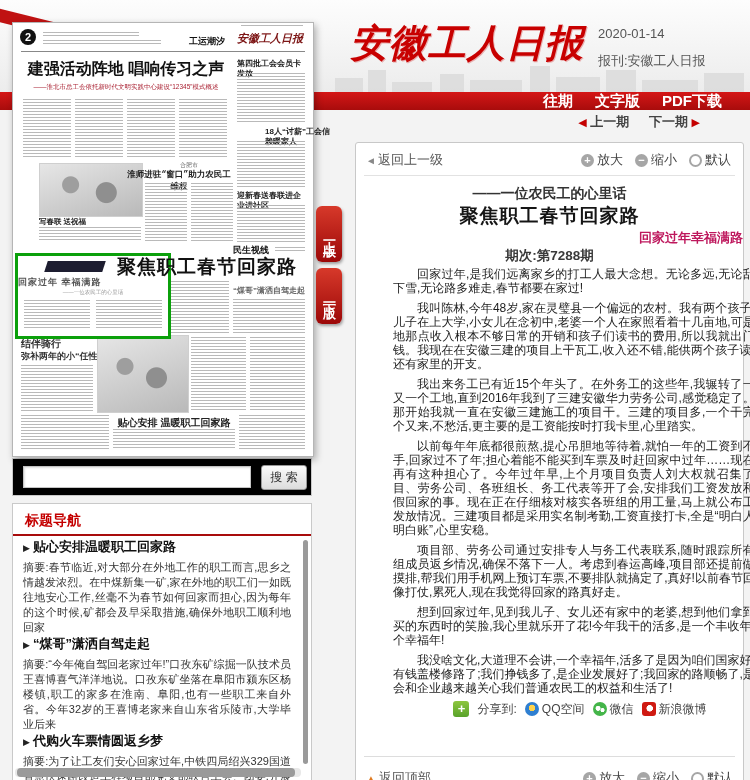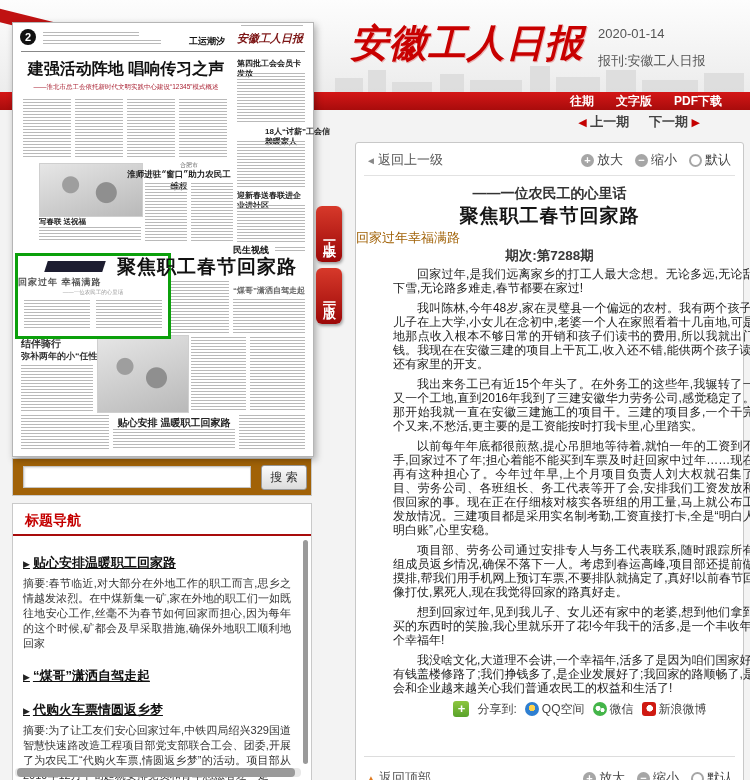--- a/index.html
+++ b/index.html
@@ -11,21 +11,21 @@
   .sky{position:absolute;bottom:0;background:#d9d9d9;opacity:.8;}
   .diag{position:absolute;left:-12px;top:16px;width:80px;height:13px;background:#c01212;
         transform:rotate(14deg);}
   .logo{position:absolute;left:350px;top:18px;font-size:38px;font-weight:bold;font-style:italic;
         color:#c80000;letter-spacing:1px;text-shadow:1px 1px 0 #e8b0b0;white-space:nowrap;}
   .hdr-date{position:absolute;left:598px;top:26px;font-size:13px;color:#555;}
   .hdr-paper{position:absolute;left:598px;top:52px;font-size:13px;color:#555;}
   .redbar{position:absolute;left:0;top:92px;width:750px;height:18px;
           background:linear-gradient(#d51616,#a80c0c);display:flex;justify-content:flex-end;
           align-items:center;gap:22px;padding-right:28px;box-sizing:border-box;}
-  .redbar a{color:#fff;font-size:12px;font-weight:bold;text-decoration:none;line-height:18px;}
+  .redbar a{color:#fff;font-size:15px;font-weight:bold;text-decoration:none;line-height:18px;}
   .issue-row{position:absolute;left:0;top:113px;width:700px;text-align:right;font-size:13px;
              font-weight:bold;color:#444;}
   .issue-row .arrow{color:#c40000;font-size:11px;}
   .issue-row span.lnk{margin-left:16px;cursor:pointer;}
   
   .newspaper{position:absolute;left:12px;top:22px;width:300px;height:433px;background:#fff;
              border:1px solid #b5b5b5;box-shadow:2px 3px 7px rgba(0,0,0,.3);z-index:5;}
   .np{position:absolute;}
   .ft{position:absolute;background:repeating-linear-gradient(to bottom,#adadad 0,#adadad 1px,transparent 1px,transparent 3px);opacity:.85;}
   .np-pagenum{left:7px;top:6px;width:16px;height:16px;border-radius:50%;background:#111;color:#fff;
@@ -46,53 +46,53 @@
   .gb-title{position:absolute;left:0;top:20px;width:100%;font-size:9px;font-weight:bold;color:#555;letter-spacing:1px;}
   .gb-sub{position:absolute;left:0;top:33px;width:100%;text-align:center;font-size:5.5px;color:#999;}
   .np-focus{left:88px;top:231px;width:212px;text-align:center;font-size:19px;font-weight:bold;color:#111;
             letter-spacing:1px;z-index:3;white-space:nowrap;}
   
   .vtab{position:absolute;left:316px;width:26px;height:56px;border-radius:6px;
         background:linear-gradient(#d7392a,#9c0808);box-shadow:1px 2px 3px rgba(0,0,0,.35);
         color:#fff;font-size:13px;font-weight:bold;writing-mode:vertical-lr;text-align:center;
         line-height:26px;letter-spacing:2px;cursor:pointer;z-index:6;}
   
-  .searchbox{position:absolute;left:12px;top:458px;width:300px;height:38px;background:#a16207;
+  .searchbox{position:absolute;left:12px;top:458px;width:300px;height:38px;background:#000000;
              border:1px solid #c9c9c9;box-sizing:border-box;padding-left:8px;}
   .search-input{position:absolute;left:10px;top:7px;width:228px;height:22px;border:1px solid #c4c4c4;
                 box-shadow:inset 1px 1px 2px rgba(0,0,0,.12);box-sizing:border-box;font-size:12px;padding:0 4px;}
   .search-btn{position:absolute;left:248px;top:6px;width:46px;height:25px;
               background:linear-gradient(#fbfbfb,#dcdcdc);border:1px solid #9a9a9a;border-radius:3px;
               font-size:12px;color:#333;cursor:pointer;}
   .titlenav{position:absolute;left:12px;top:503px;width:300px;height:280px;background:#fff;
             border:1px solid #c9c9c9;box-sizing:border-box;overflow:hidden;}
   .tn-head{padding:8px 12px 4px;font-size:14px;font-weight:bold;color:#c40000;}
   .tn-rule{border-top:2px solid #a80c0c;margin:0;}
   .tn-list{padding:2px 20px 4px 10px;}
-  .tn-title{font-size:13px;font-weight:bold;color:#111;margin:16px 0 4px;cursor:pointer;text-decoration:underline;}
+  .tn-title{font-size:13px;font-weight:bold;color:#111;margin:0 0 4px;cursor:pointer;}
   .tn-title .mk{font-size:9px;color:#222;margin-right:3px;}
   .tn-sum{font-size:11px;line-height:15px;color:#333;text-align:justify;}
   .tn-vscroll{position:absolute;right:3px;top:36px;width:5px;height:224px;background:#9a9a9a;border-radius:3px;}
   .tn-htrack{position:absolute;left:2px;bottom:5px;width:286px;height:9px;background:#e8e8e8;border-radius:4px;}
   .tn-hthumb{position:absolute;left:2px;top:0;width:278px;height:9px;background:#9a9a9a;border-radius:4px;}
   
   .panel{position:absolute;left:355px;top:142px;width:389px;height:660px;background:#fff;
          border:1px solid #c8c8c8;border-radius:3px;box-sizing:border-box;}
   .pn-toolbar{position:absolute;left:0;top:8px;width:100%;height:20px;font-size:13px;color:#555;}
   .pn-back{position:absolute;left:10px;top:0;cursor:pointer;}
   .pn-back .bi{color:#888;font-size:10px;margin-right:2px;}
   .pn-zooms{position:absolute;right:12px;top:0;display:flex;gap:12px;align-items:center;}
   .zgrp{display:flex;align-items:center;gap:3px;cursor:pointer;color:#444;}
   .zic{display:inline-block;width:13px;height:13px;border-radius:50%;background:#a6a6a6;color:#fff;
        font-size:11px;font-weight:bold;text-align:center;line-height:12px;}
   .zic.hollow{background:#fff;border:2px solid #a6a6a6;width:9px;height:9px;}
   .pn-divider{position:absolute;left:8px;right:8px;top:32px;border-top:1px solid #e2e2e2;}
   .pn-kicker{position:absolute;left:0;top:42px;width:100%;text-align:center;font-size:14px;font-weight:bold;color:#333;}
   .pn-title{position:absolute;left:0;top:60px;width:100%;text-align:center;font-size:19px;font-weight:bold;color:#151515;letter-spacing:1px;}
-  .pn-subtitle{position:absolute;left:0;top:86px;width:100%;text-align:left;font-size:13px;font-weight:normal;color:#a16207;}
+  .pn-subtitle{position:absolute;left:0;top:86px;width:100%;text-align:right;font-size:13px;font-weight:bold;color:#be185d;}
   .pn-issue{position:absolute;left:0;top:104px;width:100%;text-align:center;font-size:13.5px;font-weight:bold;color:#3a3a3a;}
   .pn-body{position:absolute;left:8px;top:124px;width:374px;font-size:12px;line-height:14px;color:#1c1c1c;margin-left:29px;}
   .pn-body p{margin:0 0 6px;text-indent:2em;text-align:justify;}
   .share{display:flex;align-items:center;justify-content:center;gap:8px;margin-top:4px;font-size:12px;color:#444;}
   .sh-plus{width:16px;height:16px;border-radius:3px;background:linear-gradient(#8dc63f,#58a22a);
            color:#fff;font-weight:bold;font-size:13px;line-height:15px;text-align:center;cursor:pointer;}
   .sh-ic{display:inline-block;width:14px;height:14px;border-radius:50%;vertical-align:-3px;margin-right:3px;}
   .sh-qq{background:radial-gradient(circle at 50% 42%,#ffd34d 0 3px,transparent 3.5px),#2f7fd1;}
   .sh-wx{background:radial-gradient(circle at 36% 45%,#fff 0 2.2px,transparent 2.8px),
                radial-gradient(circle at 68% 58%,#fff 0 1.8px,transparent 2.3px),#44b549;}
@@ -205,20 +205,21 @@
     <button class="search-btn">搜 索</button>
   </div>
 
   <div class="titlenav">
     <div class="tn-head">标题导航</div>
     <div class="tn-rule"></div>
     <div class="tn-list">
       <div class="tn-title"><span class="mk">▶</span><span>贴心安排温暖职工回家路</span></div>
       <div class="tn-sum">摘要:春节临近,对大部分在外地工作的职工而言,思乡之情越发浓烈。在中煤新集一矿,家在外地的职工们一如既往地安心工作,丝毫不为春节如何回家而担心,因为每年的这个时候,矿都会及早采取措施,确保外地职工顺利地回家</div>
       <div class="tn-title"><span class="mk">▶</span><span>“煤哥”潇洒自驾走起</span></div>
+      <div class="tn-sum">摘要:“今年俺自驾回老家过年!”口孜东矿综掘一队技术员王喜博喜气洋洋地说。口孜东矿坐落在阜阳市颍东区杨楼镇,职工的家多在淮南、阜阳,也有一些职工来自外省。今年32岁的王喜博老家来自山东省乐陵市,大学毕业后来</div>
       <div class="tn-title"><span class="mk">▶</span><span>代购火车票情圆返乡梦</span></div>
       <div class="tn-sum">摘要:为了让工友们安心回家过年,中铁四局绍兴329国道智慧快速路改造工程项目部党支部联合工会、团委,开展了为农民工“代购火车票,情圆返乡梦”的活动。项目部从2019年12月中旬起就安排党员和青年志愿者逐一走</div>
     </div>
     <div class="tn-vscroll"></div>
     <div class="tn-htrack">
       <div class="tn-hthumb"></div>
     </div>
   </div>
 
   <div class="panel">

